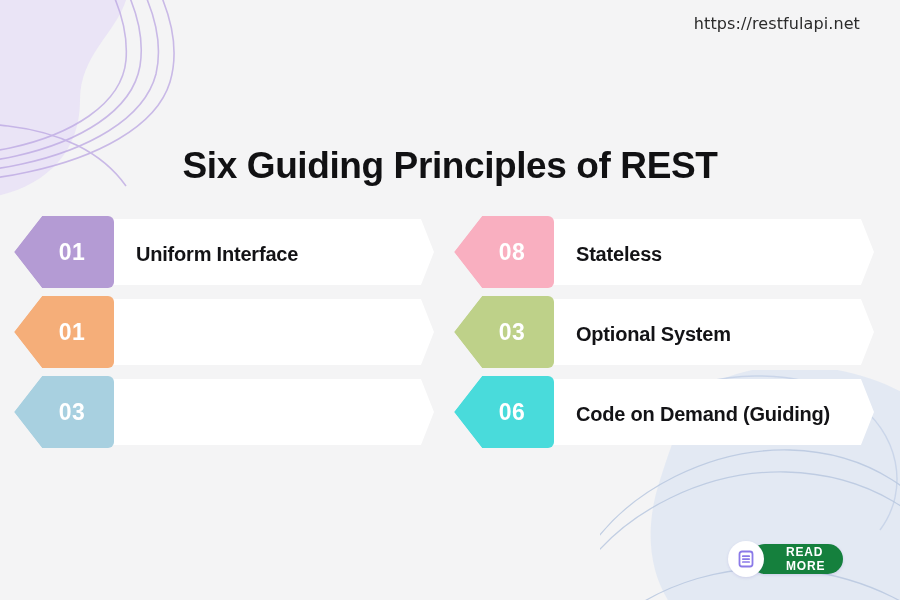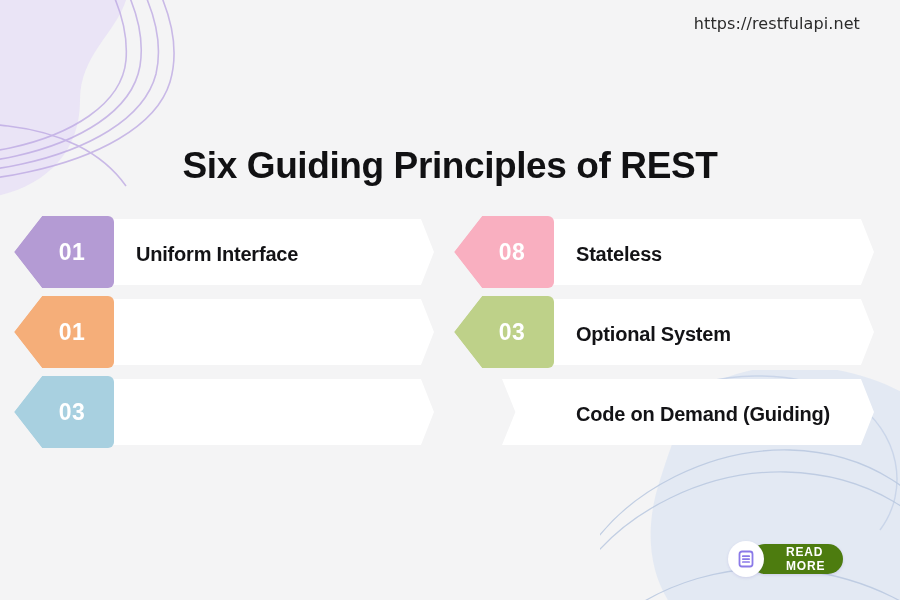--- a/index.html
+++ b/index.html
@@ -252,27 +252,31 @@
     <div class="principle">
       <div class="banner"></div>
       <div class="badge">
         <div class="badge-inner" style="background: rgb(168, 208, 224);"></div>
         <span class="badge-num">03</span>
       </div>
     </div>
 
     <div class="principle">
       <div class="banner"></div>
+      <div class="badge">
+        <div class="badge-inner" style="background: rgb(73, 219, 219);"></div>
+        <span class="badge-num">06</span>
+      </div>
       <div class="principle-label">Code on Demand (Guiding)</div>
     </div>
 
   </div>
 
   <div id="read-more">
-    <div id="read-more-pill" style="background: #4d7c0f;">
+    <div id="read-more-pill" style="background: #15803d;">
       <span id="read-more-label">READ MORE</span>
     </div>
     <div id="read-more-badge">
       <svg width="20" height="20" viewBox="0 0 20 20">
         <rect x="3.5" y="2.5" width="13" height="15" rx="2.5" ry="2.5" fill="none" stroke="#8b7ae8" stroke-width="1.8"></rect>
         <line x1="6.8" y1="7.2" x2="13.2" y2="7.2" stroke="#8b7ae8" stroke-width="1.7" stroke-linecap="round"></line>
         <line x1="6.8" y1="10.1" x2="13.2" y2="10.1" stroke="#8b7ae8" stroke-width="1.7" stroke-linecap="round"></line>
         <line x1="6.8" y1="13.0" x2="13.2" y2="13.0" stroke="#8b7ae8" stroke-width="1.7" stroke-linecap="round"></line>
       </svg>
     </div>

